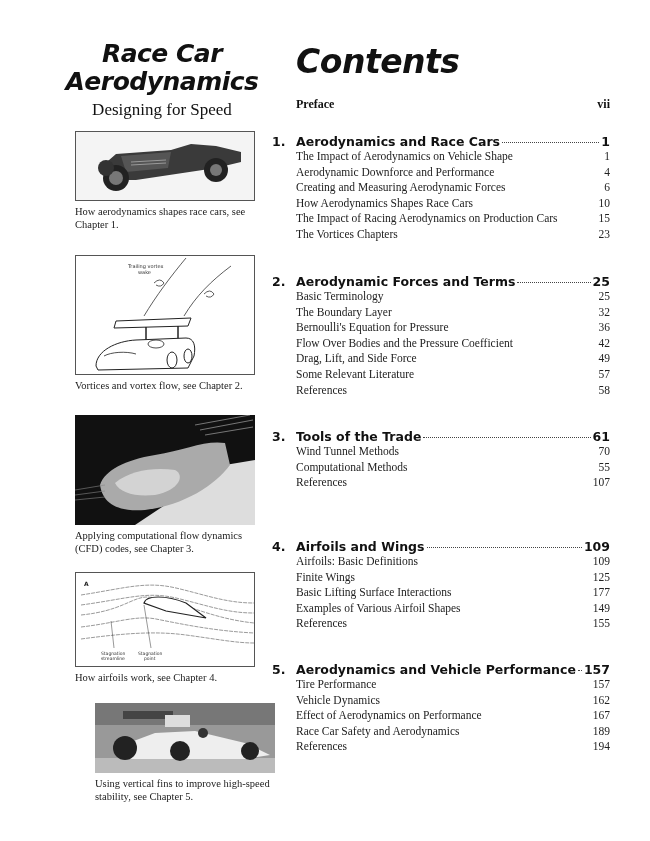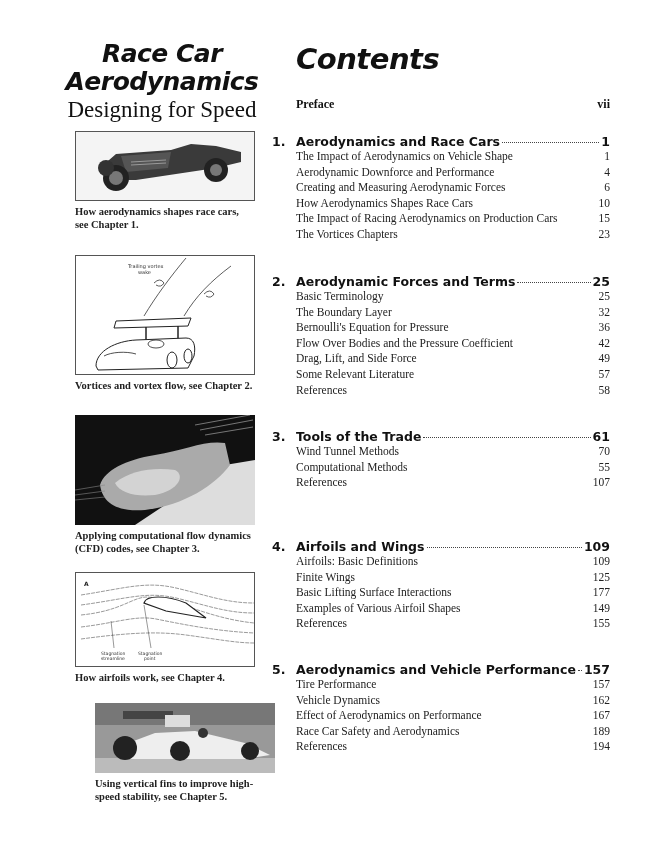--- a/index.html
+++ b/index.html
@@ -1,28 +1,28 @@
 <!DOCTYPE html>
 <html><head>
 <meta charset="utf-8">
 <style>
   html, body { margin:0; padding:0; background:#ffffff; }
   body { width:650px; height:841px; position:relative; overflow:hidden; color:#111; }
 
   
   .book-title { position:absolute; left:62px; top:40px; width:200px; text-align:center; }
   .book-title .t1 { font-family:"DejaVu Sans", sans-serif; font-weight:bold; font-style:italic; font-size:25px; line-height:28px; letter-spacing:-0.5px; }
-  .book-title .t2 { font-family:"Liberation Serif", serif; font-size:23px; line-height:24px; margin-top:2px; }
+  .book-title .t2 { font-family:"Liberation Serif", serif; font-size:17px; line-height:24px; margin-top:2px; }
 
   .fig { position:absolute; left:75px; width:180px; }
   .fig .frame { border:1px solid #555; background:#fff; overflow:hidden; position:relative; }
-  .fig .cap { font-family:"Liberation Serif", serif; font-size:10.5px; line-height:13px; margin-top:4px; color:#222;font-weight:bold; }
+  .fig .cap { font-family:"Liberation Serif", serif; font-size:10.5px; line-height:13px; margin-top:4px; color:#222; }
 
   
-  .contents-title { position:absolute; left:296px; top:42px; font-family:"DejaVu Sans", sans-serif; font-weight:bold; font-style:italic; font-size:29px; letter-spacing:-0.5px; }
+  .contents-title { position:absolute; left:296px; top:42px; font-family:"DejaVu Sans", sans-serif; font-weight:bold; font-style:italic; font-size:33px; letter-spacing:-0.5px; }
   .preface { position:absolute; left:296px; top:97px; width:314px; font-family:Liberation Serif, serif; font-weight:bold; font-size:12px; display:flex; justify-content:space-between; }
 
   .chapter { position:absolute; left:272px; width:338px; }
   .ch-head { display:flex; align-items:baseline; font-family:"DejaVu Sans", sans-serif; font-weight:bold; font-size:12.5px; }
   .ch-num { width:24px; }
   .ch-title { white-space:nowrap; }
   .ch-dots { flex:1; border-bottom:1px dotted #444; margin:0 2px; transform:translateY(-3px); }
   .ch-page { text-align:right; }
   .sec { display:flex; justify-content:space-between; margin-left:24px; font-family:"Liberation Serif", serif; font-size:11.5px; line-height:15.6px; color:#222; }
   .sec-page { text-align:right; }

